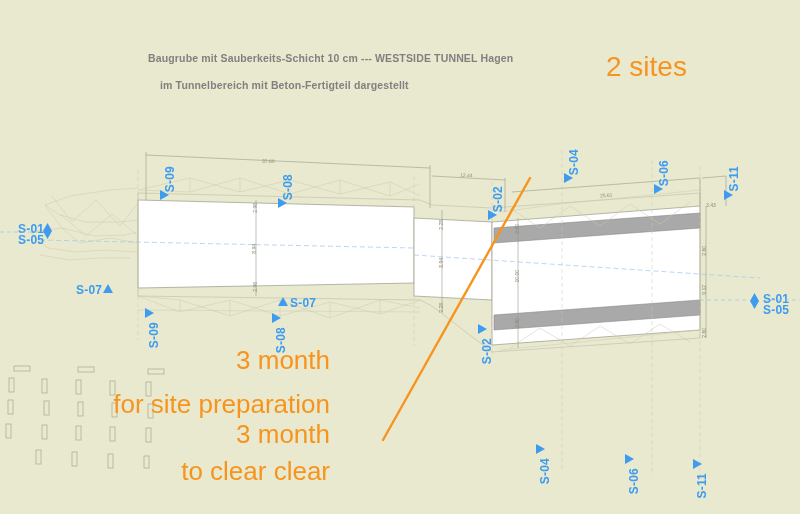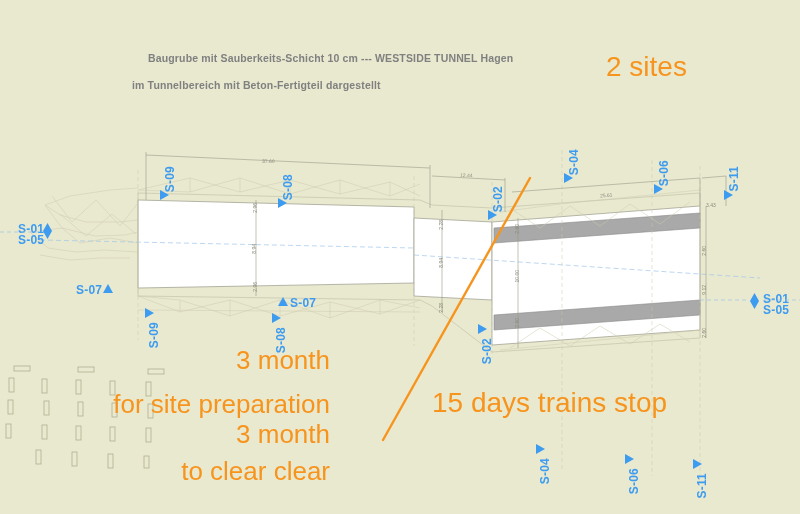--- a/index.html
+++ b/index.html
@@ -176,25 +176,24 @@
       <rect x="110" y="427" width="5" height="14"></rect>
       <rect x="146" y="428" width="5" height="14"></rect>
       <rect x="36" y="450" width="5" height="14"></rect>
       <rect x="72" y="452" width="5" height="14"></rect>
       <rect x="108" y="454" width="5" height="14"></rect>
       <rect x="144" y="456" width="5" height="12"></rect>
     </g>
   </svg>
 
   <div class="headline" style="left:140px;top:52px;">Baugrube mit Sauberkeits-Schicht 10 cm   ---  WESTSIDE TUNNEL Hagen</div>
-  <div class="headline" style="left:124px;top:79px;">im Tunnelbereich mit Beton-Fertigteil dargestellt</div>
+  <div class="headline" style="left:152px;top:79px;">im Tunnelbereich mit Beton-Fertigteil dargestellt</div>
 
   <div class="orange-text orange-big" style="left:606px;top:50px;">2 sites</div>
 
-  <div class="orange-text orange-big" style="left:432px;top:386px;">15 days trains stop</div>
 
   <div class="orange-text orange-block" style="left:0;top:345px;width:330px;">3 month</div>
   <div class="orange-text orange-block" style="left:0;top:389px;width:330px;text-align:right;">for site preparation</div>
   <div class="orange-text orange-block" style="left:0;top:419px;width:330px;">3 month</div>
   <div class="orange-text orange-block" style="left:0;top:456px;width:330px;">to clear clear</div>
 
   <div class="dim" style="left:262px;top:158px;transform:rotate(2deg);">37.60</div>
   <div class="dim" style="left:460px;top:172px;transform:rotate(2deg);">12.44</div>
   <div class="dim" style="left:600px;top:192px;transform:rotate(-4deg);">25.61</div>
   <div class="dim" style="left:706px;top:202px;">3.43</div>

